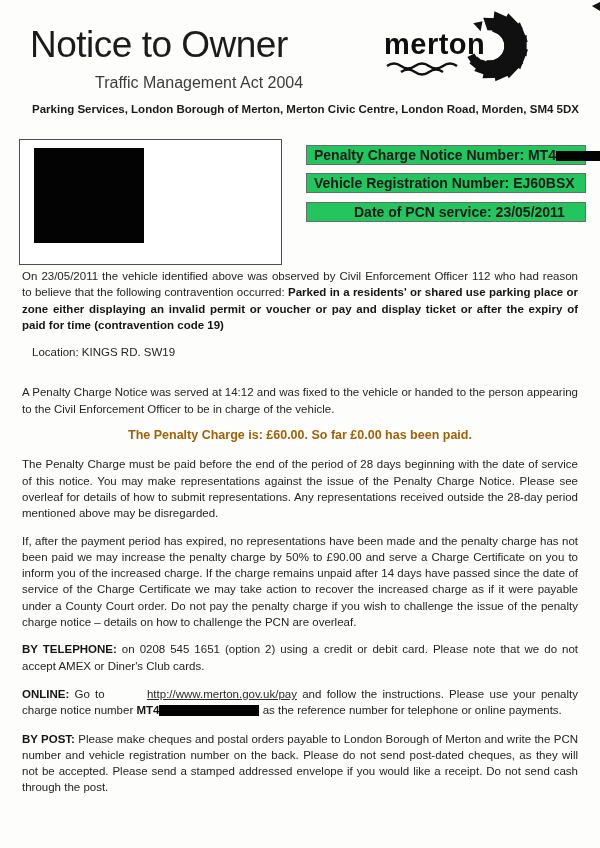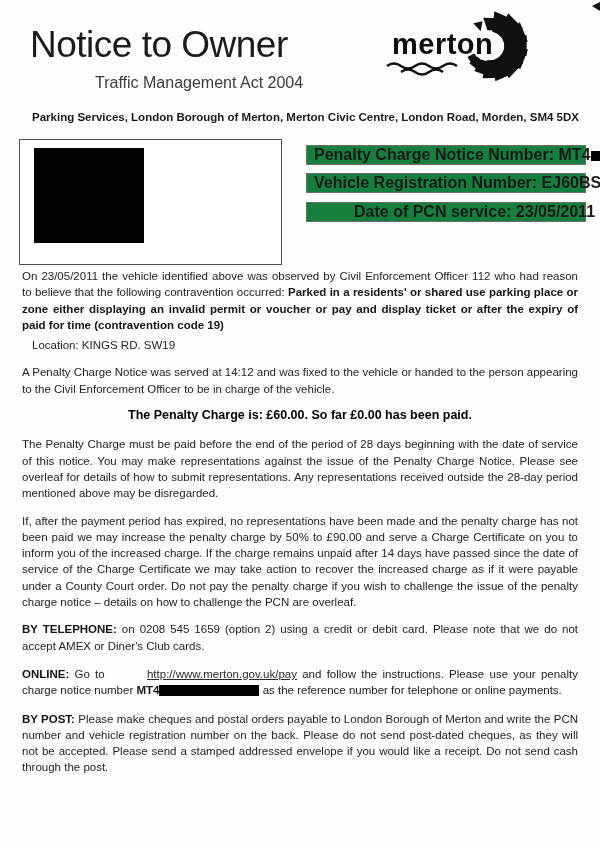--- a/index.html
+++ b/index.html
@@ -23,66 +23,66 @@
     position: absolute; left: 30px; top: 24px;
     font-size: 37px; font-weight: 400; letter-spacing: -0.5px;
     color: #1b1b1b; white-space: nowrap;
   }
   .subtitle {
     position: absolute; left: 95px; top: 74px;
     font-size: 16px; color: #3c3c3c; white-space: nowrap;
   }
   .logo { position: absolute; left: 380px; top: 4px; width: 205px; height: 92px; }
   .logo-word {
-    position: absolute; left: 12px; top: 24px;
+    position: absolute; left: 4px; top: 24px;
     font-size: 29px; font-weight: 700; letter-spacing: 0.5px; color: #0e0e0e;
   }
   .logo-waves { position: absolute; left: 5px; top: 57px; }
   .logo-swirl { position: absolute; left: 71px; top: 2px; }
   .addr-line {
-    position: absolute; left: 32px; top: 111px;
+    position: absolute; left: 32px; top: 103px;
     font-size: 11.5px; font-weight: 700; color: #1a1a1a; white-space: nowrap;
   }
   
   .recipient-box {
     position: absolute; left: 19px; top: 139px;
     width: 263px; height: 126px;
     border: 1px solid #4f4f4f; background: #fff;
   }
   .recipient-redaction {
     position: absolute; left: 14px; top: 8px;
     width: 110px; height: 95px; background: #030303;
   }
   .info-box {
     position: absolute; left: 306px; width: 280px; height: 20px;
-    border: 1px solid #6b6b6b; background: #15803d;
-    font-size: 16px; font-weight: 700; color: #1a1a1a;
+    border: 1px solid #6b6b6b; background: #22c55e;
+    font-size: 14px; font-weight: 700; color: #1a1a1a;
     line-height: 18px; padding-left: 7px; white-space: nowrap;
   }
   .info-box.b1 { top: 145px; }
   .info-box.b2 { top: 173px; }
   .info-box.b3 { top: 202px; padding-left: 47px; }
   .info-box.b4 { top: 231px; }
   .redact-inline {
     display: inline-block; vertical-align: -1px;
     width: 58px; height: 10px; background: #030303;
   }
   .redact-inline.wide { width: 100px; height: 11px; vertical-align: -2px; }
   
   .body-col {
     position: absolute; left: 22px; top: 268px; width: 556px;
     font-size: 11.5px; line-height: 16.3px; color: #242424;
   }
   .para { text-align: justify; text-align-last: left; }
   .b { font-weight: 700; color: #151515; }
-  .loc { margin-top: 4px; padding-left: 10px; }
-  .served { margin-top: 11px; }
+  .loc { margin-top: 11px; padding-left: 10px; }
+  .served { margin-top: 24px; }
   .charge-line {
     margin-top: 10px; text-align: center; text-align-last: center;
-    font-weight: 700; font-size: 12.5px; color: #000000;
+    font-weight: 700; font-size: 12.5px; color: #a16207;
   }
   .amount-line {
     margin-top: 2px; text-align: center; text-align-last: center;
     font-weight: 700; font-size: 17px; color: #141414;
   }
   .p28 { margin-top: 13px; }
   .pinc { margin-top: 11px; }
   .how-pay {
     margin-top: 12px; text-align: center; text-align-last: center;
     font-weight: 700; font-size: 13px; letter-spacing: 0.3px; color: #141414;
@@ -154,21 +154,21 @@
     <div class="served para">A Penalty Charge Notice was served at  14:12 and was fixed to the vehicle or handed to the person appearing to the Civil Enforcement Officer to be in charge of the vehicle.</div>
 
     <div class="charge-line">The Penalty Charge is: £60.00.  So far £0.00  has been paid.</div>
 
     <div class="para p28">The Penalty Charge must be paid before the end of the period of 28 days beginning with the date of service of this notice.  You may make representations against the issue of the Penalty Charge Notice.  Please see overleaf for details of how to submit representations.  Any representations received outside the 28-day period mentioned above may be disregarded.</div>
 
     <div class="para pinc">If, after the payment period has expired, no representations have been made and the penalty charge has not been paid we may increase the penalty charge by 50% to £90.00 and serve a Charge Certificate on you to inform you of the increased charge.  If the charge remains unpaid after 14 days have passed since the date of service of the Charge Certificate we may take action to recover the increased charge as if it were payable under a County Court order.  Do not pay the penalty charge if you wish to challenge the issue of the penalty charge notice – details on how to challenge the PCN are overleaf.</div>
 
 
     <div class="para ptel">
-      <span class="b">BY TELEPHONE:</span><span> on 0208 545 1659 (option 2) using a credit or debit card.  Please note that we do not accept AMEX or Diner's Club cards.</span>
+      <span class="b">BY TELEPHONE:</span><span> on 0208 545 1651 (option 2) using a credit or debit card.  Please note that we do not accept AMEX or Diner's Club cards.</span>
     </div>
 
     <div class="para ponl">
       <span class="b">ONLINE:</span><span> Go to </span><span class="link">http://www.merton.gov.uk/pay</span><span> and follow the instructions.  Please use your penalty charge notice number </span><span class="b">MT4</span><span class="redact-inline wide"></span><span> as the reference number for telephone or online payments.</span>
     </div>
 
     <div class="para ppost">
       <span class="b">BY POST:</span><span>  Please make cheques and postal orders payable to London Borough of Merton and write the PCN number and vehicle registration number on the back.  Please do not send post-dated cheques, as they will not be accepted.  Please send a stamped addressed envelope if you would like a receipt. Do not send cash through the post.</span>
     </div>
 

